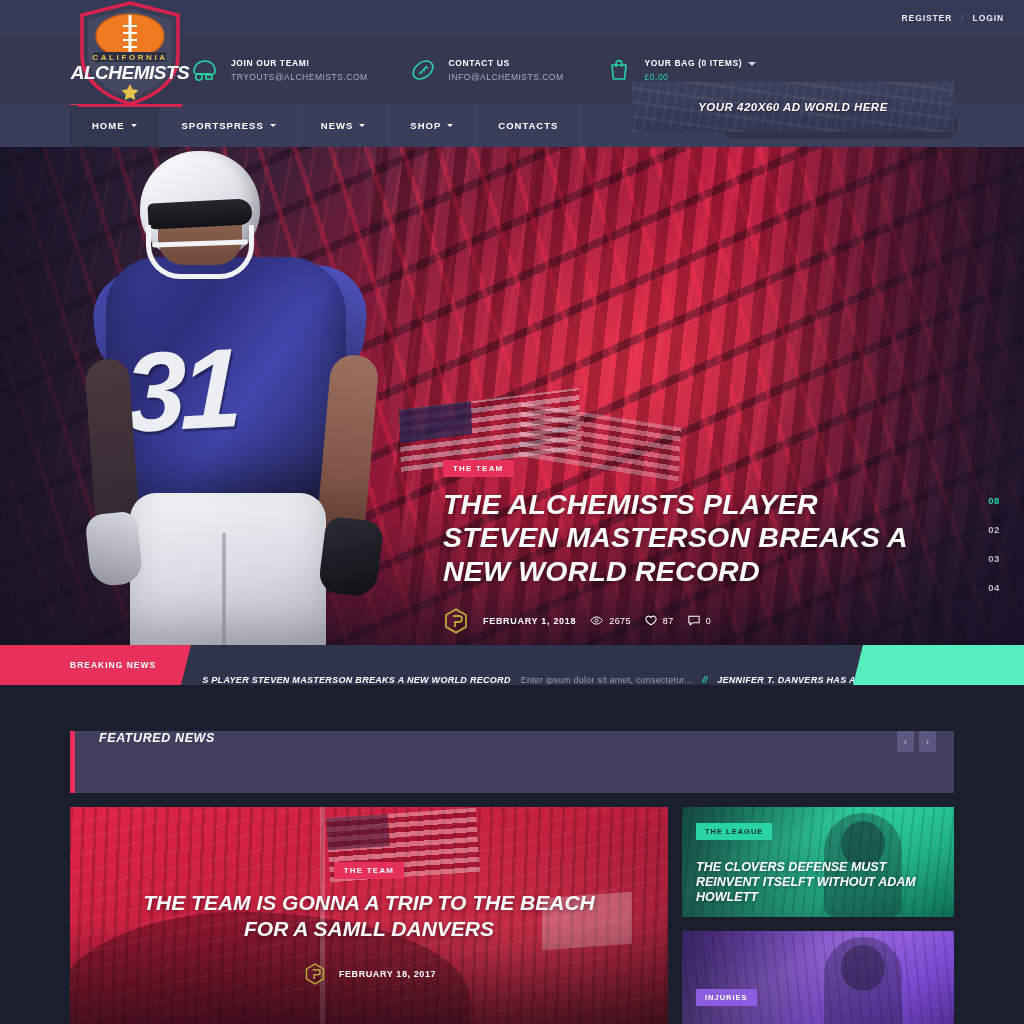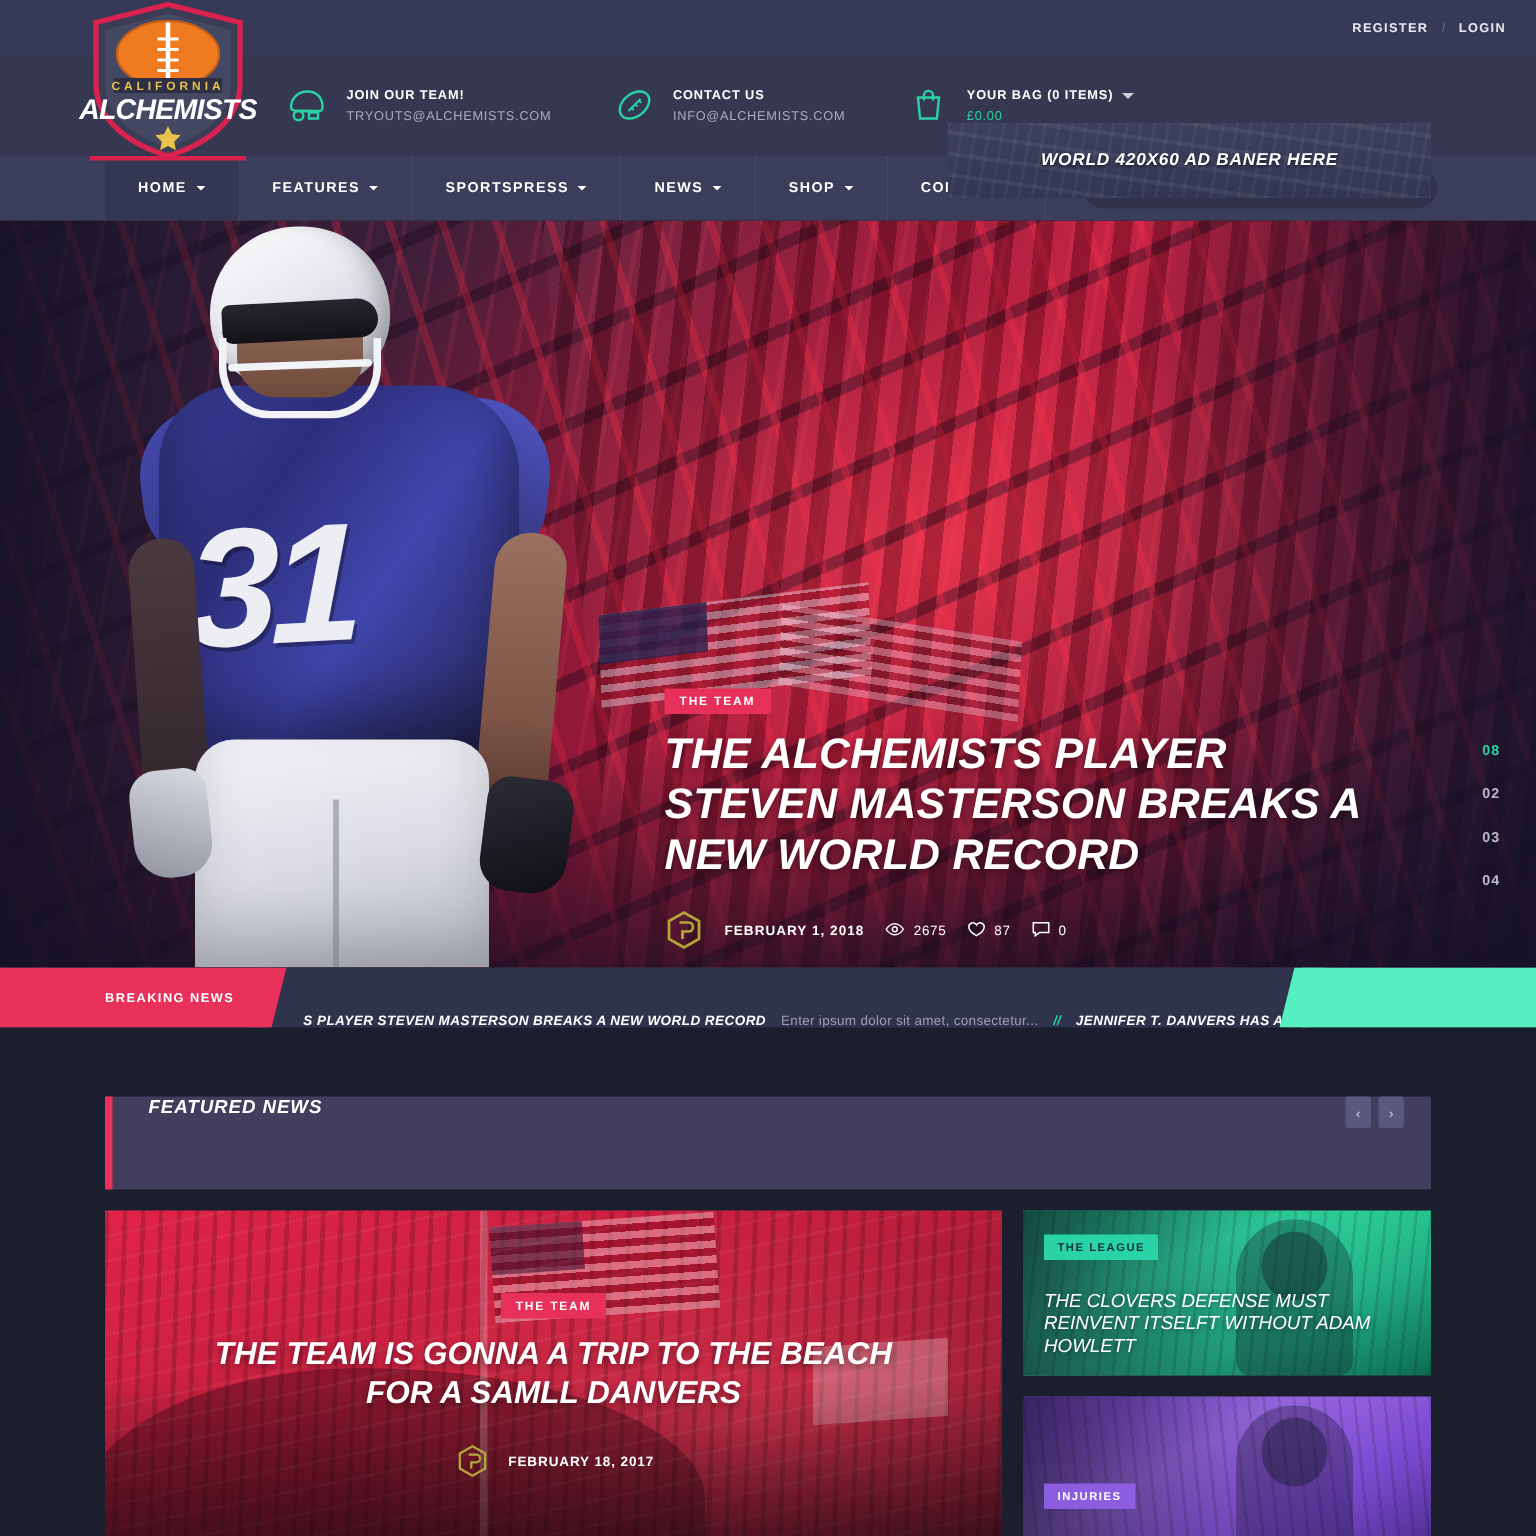--- a/index.html
+++ b/index.html
@@ -60,21 +60,21 @@
     display: flex; align-items: center; justify-content: center;
     cursor: pointer; overflow: hidden;
   }
   .ad-banner span {
     color: #fff; font-size: 11.5px; font-weight: bold; font-style: italic;
     letter-spacing: 0.5px; text-shadow: 0 1px 2px rgba(0,0,0,.5);
   }
 
   
   .logo {
-    position: absolute; left: 52px; top: 0px; width: 120px; height: 108px;
+    position: absolute; left: 70px; top: 0px; width: 120px; height: 108px;
     z-index: 60; cursor: pointer;
   }
 
   
   .nav {
     position: relative; height: 43px; background: #3b3e5a;
     display: flex; align-items: stretch; z-index: 24;
   }
   .nav-items { display: flex; margin-left: 70px; align-items: stretch; }
   .nav-item {
@@ -408,21 +408,21 @@
   .card-sm-figure::before {
     content:""; position:absolute; left:17px; top:8px; width:44px; height:46px;
     background: rgba(14,16,30,.36); border-radius: 50%;
   }
   .card-sm-body {
     position: absolute; inset: 0; z-index: 3;
     padding: 16px 14px 12px 14px; display: flex; flex-direction: column;
     justify-content: flex-start;
   }
   .card-sm-title {
-    color: #fff; font-size: 12.5px; font-weight: normal; font-style: italic;
+    color: #fff; font-size: 12.5px; font-weight: bold; font-style: italic;
     line-height: 1.2; margin-top: 9px; text-shadow: 0 1px 4px rgba(0,0,0,.4);
   }
   .card-sm-date {
     color: #fff; font-size: 8.5px; font-weight: bold; letter-spacing: .6px;
     margin-top: 10px;
   }
   .badge-sm {
     align-self: flex-start; font-size: 7.5px; font-weight: bold;
     letter-spacing: 1px; padding: 4px 9px;
   }
@@ -482,21 +482,21 @@
           <span class="hinfo-title">
             <span>YOUR BAG (0 ITEMS)</span><i class="caret-down"></i>
           </span>
           <span class="hinfo-sub teal">£0.00</span>
         </span>
       </div>
 
     </div>
 
     <div class="ad-banner">
-      <span>WORLD 420X60 AD BANER HERE</span>
+      <span>YOUR 420X60 AD WORLD HERE</span>
     </div>
   </div>
 
   <div class="logo">
     <svg width="120" height="108" viewBox="0 0 120 108">
       <path d="M60 3 L108 15 V56 C108 80 86 96 60 104 C34 96 12 80 12 56 V15 Z" fill="#3a3d55" stroke="#d9224d" stroke-width="3.5"></path>
       <path d="M60 9 L102 20 V56 C102 77 83 91 60 98 C37 91 18 77 18 56 V20 Z" fill="#454862"></path>
       <ellipse cx="60" cy="36" rx="34" ry="22" fill="#f07a20"></ellipse>
       <ellipse cx="60" cy="36" rx="34" ry="22" fill="none" stroke="#c4601a" stroke-width="1.5"></ellipse>
       <path d="M60 15 V57" stroke="#fff" stroke-width="3"></path>
@@ -506,24 +506,20 @@
       <text x="60" y="79" text-anchor="middle" fill="#ffffff" font-family="Liberation Sans, sans-serif" font-size="19" font-weight="bold" font-style="italic" letter-spacing="-0.5">ALCHEMISTS</text>
       <path d="M60 84l2.6 5.3 5.9.9-4.3 4.1 1 5.8-5.2-2.7-5.2 2.7 1-5.8-4.3-4.1 5.9-.9z" fill="#e7c14a"></path>
       <rect x="8" y="104" width="104" height="3" fill="#d9224d"></rect>
     </svg>
   </div>
 
   <div class="nav">
     <div class="nav-items">
       <div class="nav-item active">
         <span class="nav-label">HOME</span>
-        <i class="nav-caret"></i>
-      </div>
-      <div class="nav-item">
-        <span class="nav-label">FEATURES</span>
         <i class="nav-caret"></i>
       </div>
       <div class="nav-item">
         <span class="nav-label">SPORTSPRESS</span>
         <i class="nav-caret"></i>
       </div>
       <div class="nav-item">
         <span class="nav-label">NEWS</span>
         <i class="nav-caret"></i>
       </div>

